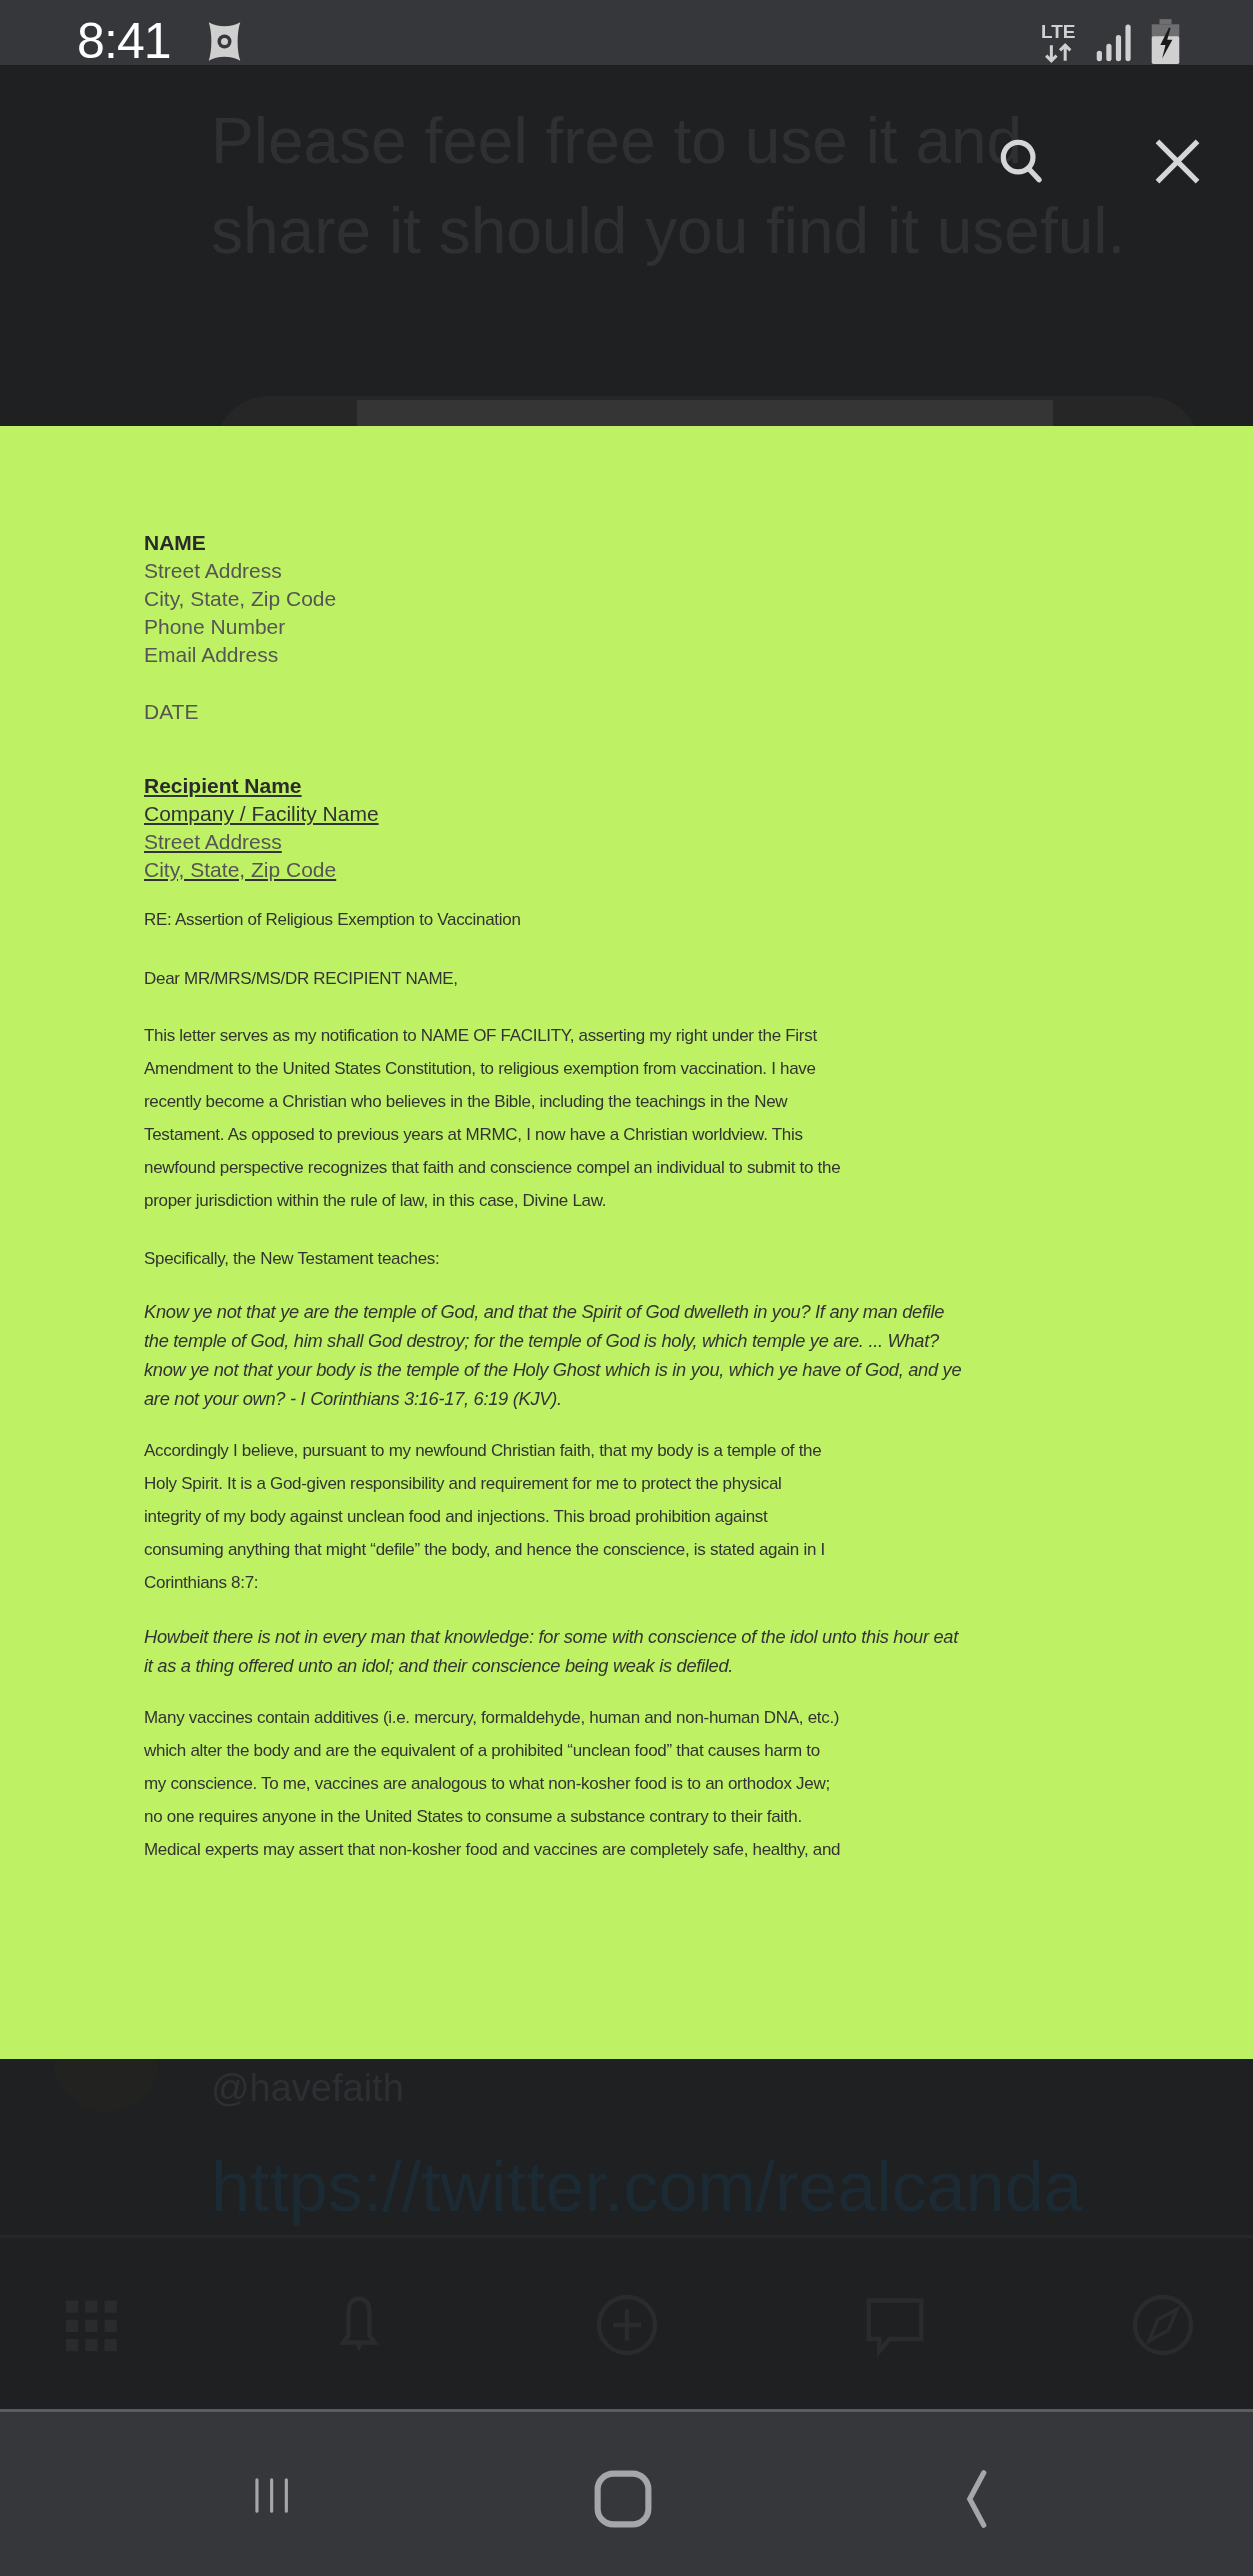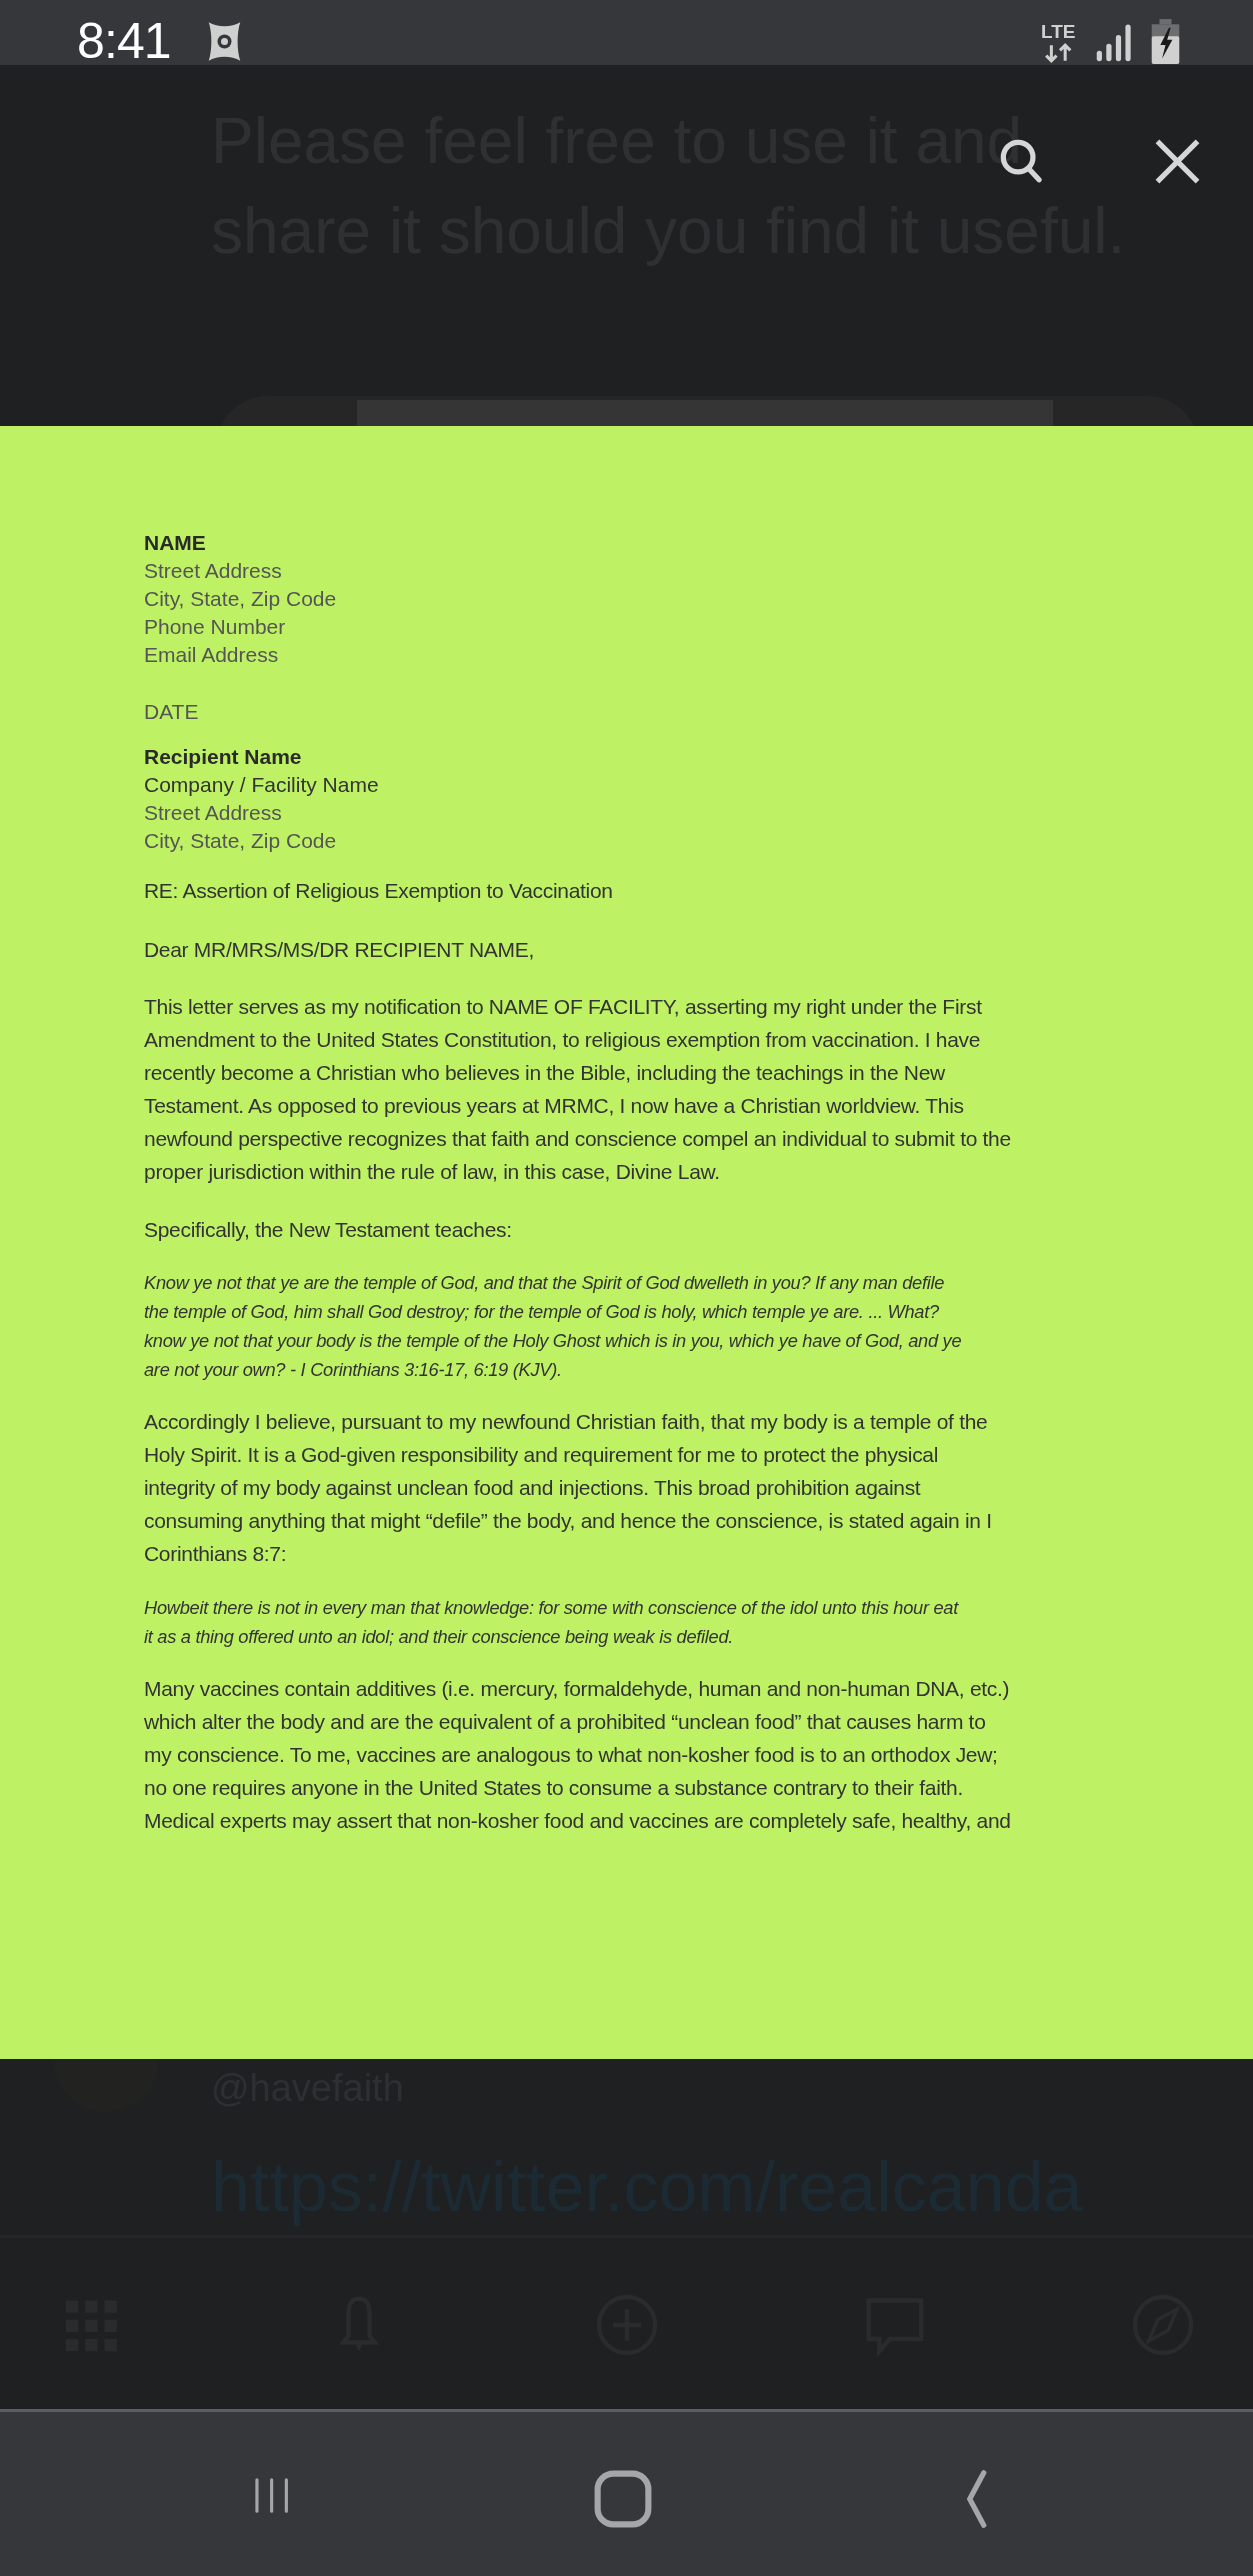--- a/index.html
+++ b/index.html
@@ -27,21 +27,21 @@
   #search-btn { left: 992px; top: 131px; width: 61px; height: 61px; cursor: pointer; }
   #close-btn { left: 1147px; top: 131px; width: 61px; height: 61px; cursor: pointer; }
 
   
   #doc-image { left: 0; top: 426px; width: 1253px; height: 1633px; background: #bef264; overflow: hidden; }
   #doc { left: 144px; top: 103px; width: 983px; color: #333; font-family: "Liberation Sans", sans-serif; }
   .line { font-size: 21px; line-height: 28px; white-space: nowrap; }
   .sender .line.bold, .recipient .line.bold { font-weight: bold; color: #2a2a2a; }
   .gray { color: #555; }
   .dark { color: #333; }
-  .para { font-size: 21px; line-height: 33px; color: #333; letter-spacing: -0.3px; }
+  .para { font-size: 17px; line-height: 33px; color: #333; letter-spacing: -0.3px; }
   .quote { font-size: 18.3px; line-height: 29px; color: #333; font-style: italic; letter-spacing: -0.3px; }
 
   
   #bg-bottom { left: 0; top: 2060px; width: 1253px; height: 175px; background: #1f2022; overflow: hidden; }
   #avatar { left: 54px; top: -52px; width: 104px; height: 104px; border-radius: 50%; background: #222220; }
   #handle { left: 211px; top: 7px; font-size: 38px; color: #2d3033; }
   #tweet-link { left: 211px; top: 87px; font-size: 70px; color: #1c2a33; white-space: nowrap; }
 
   #bottom-nav { left: 0; top: 2235px; width: 1253px; height: 174px; background: #1f2022; border-top: 3.5px solid #262729; }
   .nav-icon { position: absolute; top: 52px; width: 70px; height: 70px; cursor: pointer; }
@@ -102,21 +102,21 @@
     <div class="sender">
       <div class="line bold">NAME</div>
       <div class="line gray">Street Address</div>
       <div class="line gray">City, State, Zip Code</div>
       <div class="line gray">Phone Number</div>
       <div class="line gray">Email Address</div>
     </div>
 
     <div class="line gray" style="margin-top:29px;">DATE</div>
 
-    <div class="recipient" style="margin-top:17px;">
+    <div class="recipient" style="margin-top:46px;text-decoration:underline;">
       <div class="line bold">Recipient Name</div>
       <div class="line dark">Company / Facility Name</div>
       <div class="line gray">Street Address</div>
       <div class="line gray">City, State, Zip Code</div>
     </div>
 
     <div class="para" style="margin-top:19px;">RE: Assertion of Religious Exemption to Vaccination</div>
     <div class="para" style="margin-top:26px;">Dear MR/MRS/MS/DR RECIPIENT NAME,</div>
 
     <div style="margin-top:24.4px;">

